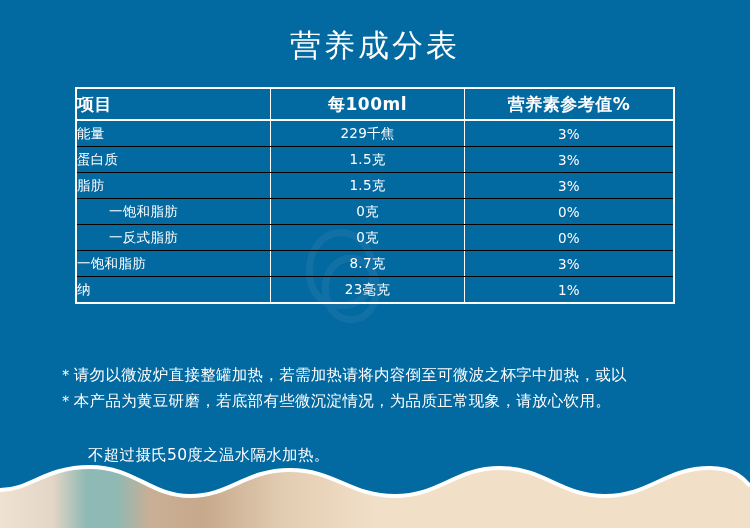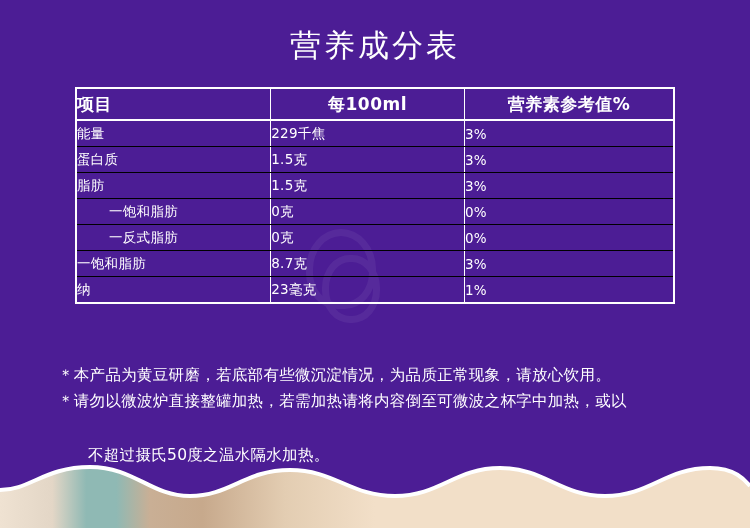--- a/index.html
+++ b/index.html
@@ -10,21 +10,21 @@
     width: 750px;
     height: 528px;
     overflow: hidden;
     font-family: "DejaVu Sans", "Liberation Sans", sans-serif;
     background: #612E79;
   }
   #page {
     position: relative;
     width: 750px;
     height: 528px;
-    background: #4c1d95;
+    background: #0369a1;
     overflow: hidden;
   }
 
   
   .watermark {
     position: absolute;
     left: 288px;
     top: 225px;
     width: 120px;
     height: 95px;
@@ -93,21 +93,21 @@
   th.th-item { text-align: left; padding-left: 20px; border-radius: 11px; }
   th.th-per, th.th-nrv { text-align: center; }
 
   table.nutrition tbody td {
     height: 25px;
     font-size: 13.5px;
     letter-spacing: 0.3px;
   }
   td.cell-item { text-align: left; padding-left: 16px; }
   td.cell-item.indent { padding-left: 32px; }
-  td.cell-val, td.cell-nrv { }
+  td.cell-val, td.cell-nrv { text-align: center; }
 
   
   .tips-title {
     position: absolute;
     left: 0;
     top: 313px;
     width: 750px;
     text-align: center;
     color: #ffffff;
     font-size: 26px;
@@ -197,22 +197,22 @@
           <td class="cell-item">纳</td>
           <td class="cell-val">23毫克</td>
           <td class="cell-nrv">1%</td>
         </tr>
       </tbody>
     </table>
   </div>
 
 
   <div class="notes">
+    <div class="note-line">＊请勿以微波炉直接整罐加热，若需加热请将内容倒至可微波之杯字中加热，或以</div>
     <div class="note-line">＊本产品为黄豆研磨，若底部有些微沉淀情况，为品质正常现象，请放心饮用。</div>
-    <div class="note-line">＊请勿以微波炉直接整罐加热，若需加热请将内容倒至可微波之杯字中加热，或以</div>
     <div class="note-line cont">不超过摄氏50度之温水隔水加热。</div>
   </div>
 
   <svg class="wave" viewBox="0 0 750 72" preserveAspectRatio="none">
     <defs>
       <linearGradient id="waveFill" x1="0" y1="0" x2="1" y2="0">
         <stop offset="0.00" stop-color="#EFE2D2"></stop>
         <stop offset="0.07" stop-color="#E3D6C6"></stop>
         <stop offset="0.115" stop-color="#8FB9B4"></stop>
         <stop offset="0.155" stop-color="#8FB9B4"></stop>

